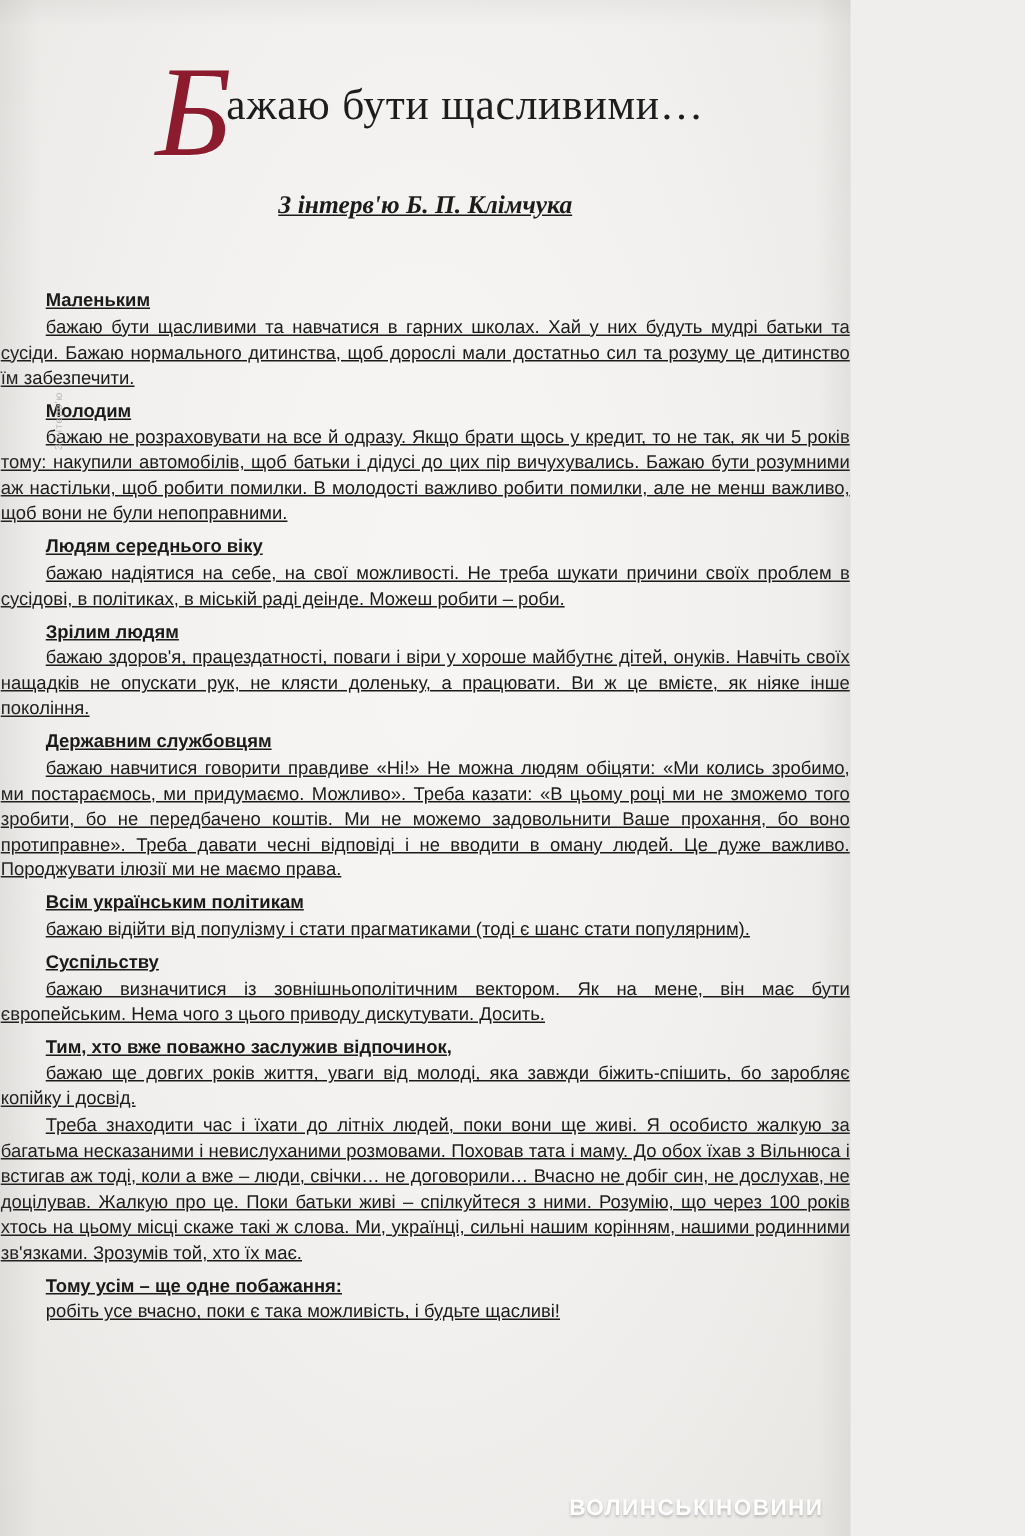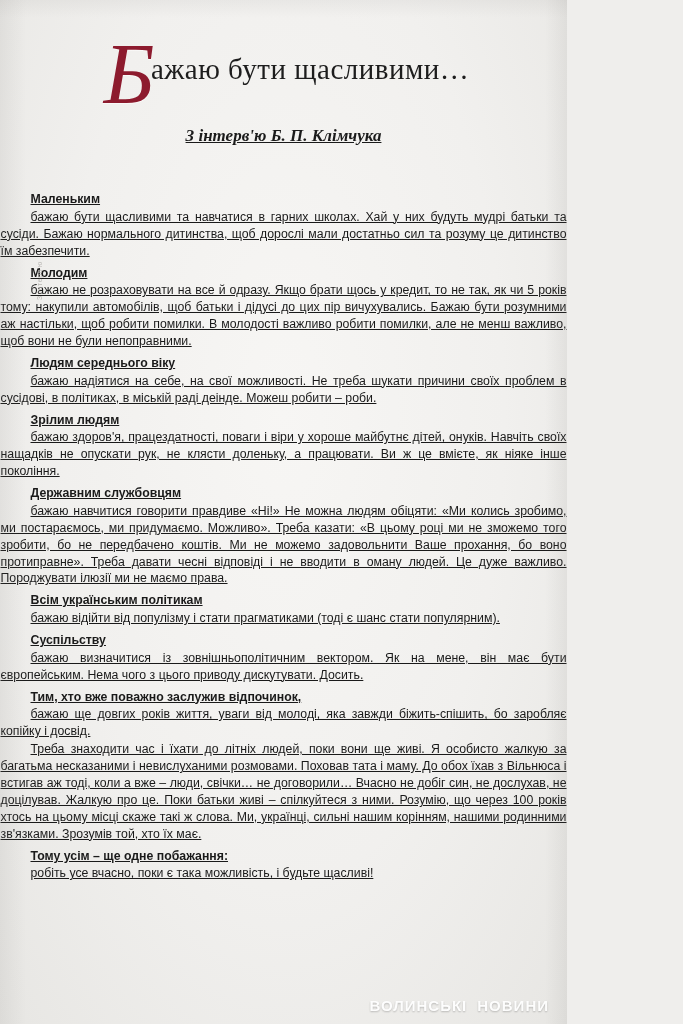--- a/index.html
+++ b/index.html
@@ -123,21 +123,21 @@
     right: 18px;
     bottom: 10px;
     font-family: "Liberation Sans", sans-serif;
     font-size: 15px;
     font-weight: bold;
     letter-spacing: 1px;
     color: #ffffff;
     text-shadow: 0 1px 2px rgba(0,0,0,0.25);
     opacity: 0.92;
   }
-  .watermark .wm2 { margin-left: 10px; }
+  .watermark .wm2 { }
 </style>
 </head>
 <body>
 
 <div class="page">
 
   <div class="title-block">
     <h1 class="title"><span class="dropcap">Б</span><span class="title-rest">ажаю бути щасливими…</span></h1>
   </div>
 

